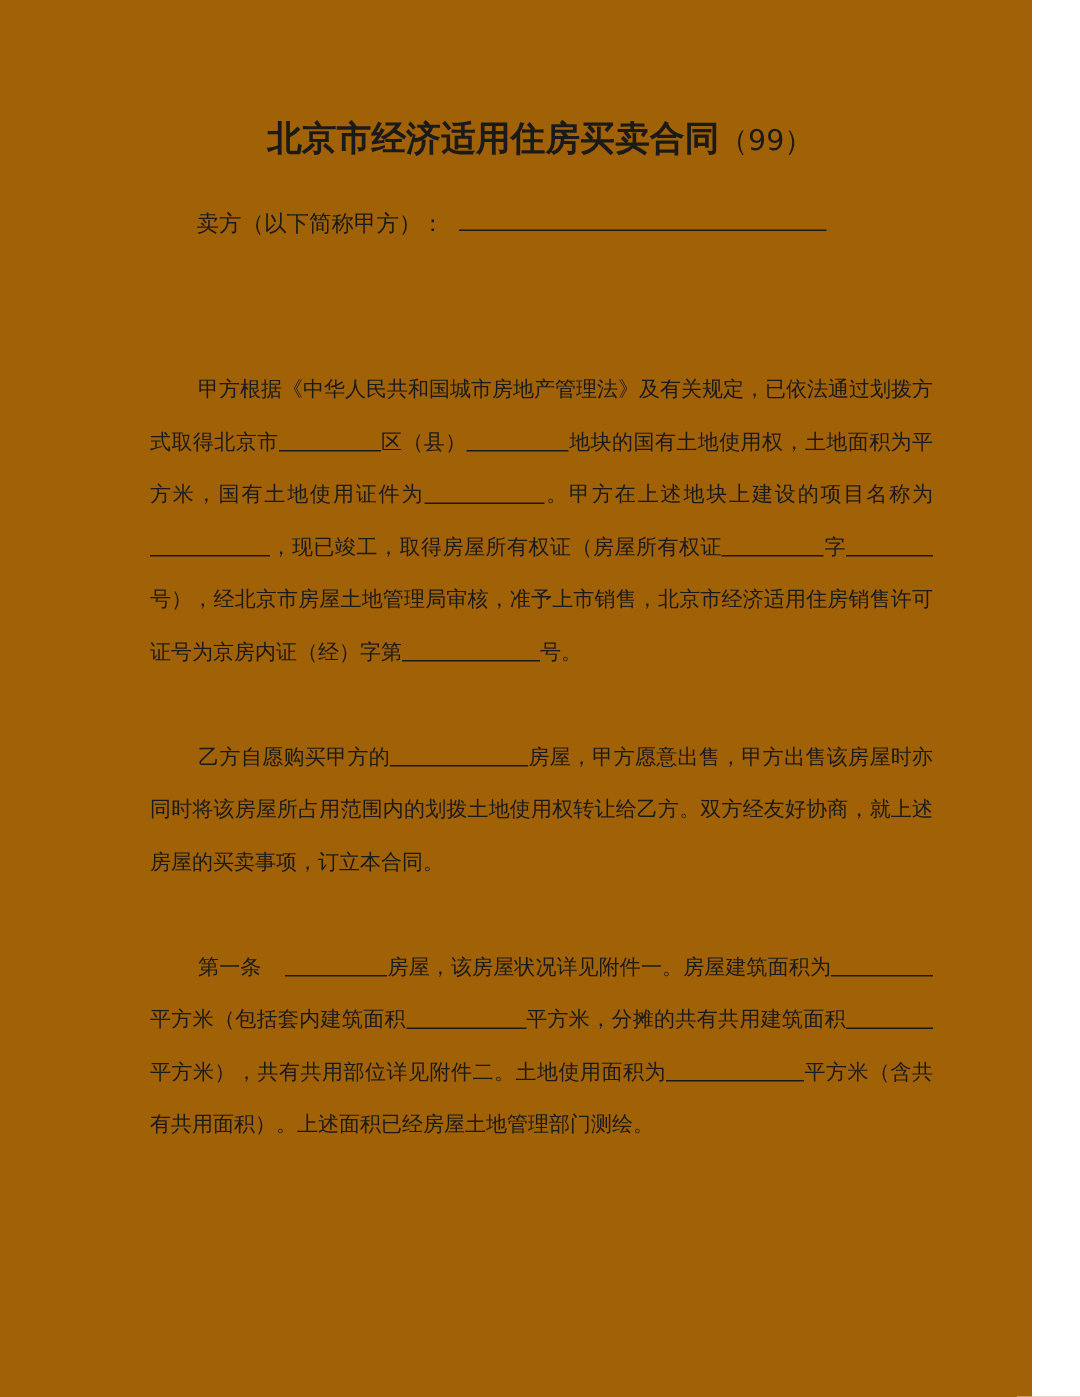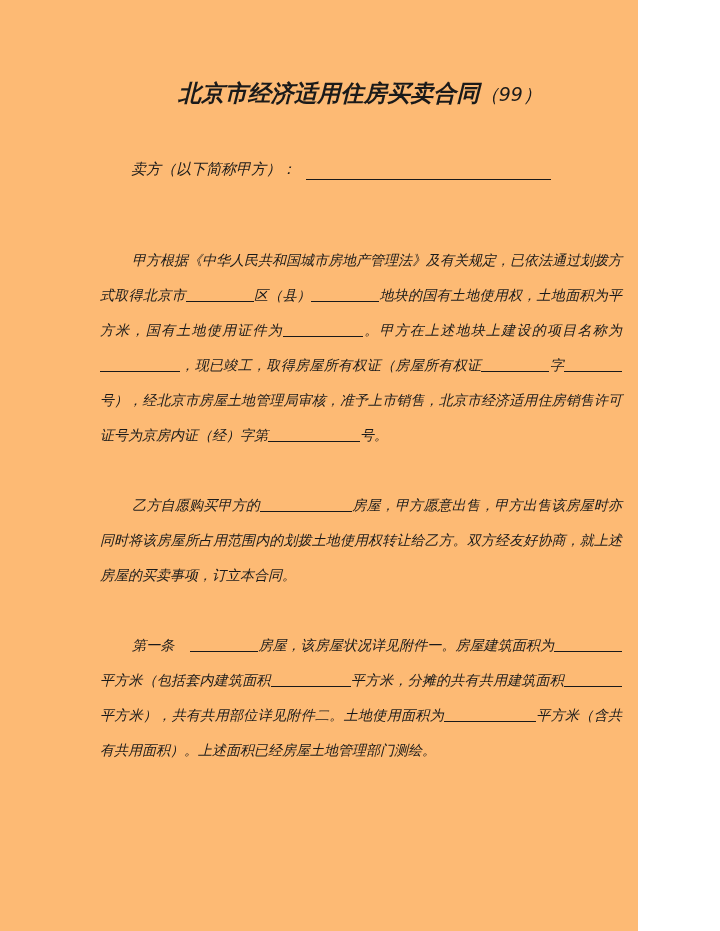--- a/index.html
+++ b/index.html
@@ -11,25 +11,24 @@
     width: 720px;
     height: 931px;
     overflow: hidden;
     font-family: "DejaVu Sans", "Liberation Sans", sans-serif;
     color: #1a1a1a;
     -webkit-font-smoothing: antialiased;
   }
 
   .page {
     position: relative;
-    width: 638px;
+    width: 688px;
     height: 931px;
-    background: #fdba74;
+    background: #a16207;
     box-sizing: border-box;
-    font-style: italic;
   }
 
   
   .doc-title {
     position: absolute;
     left: 0;
     top: 78px;
     width: 720px;
     text-align: center;
     font-size: 23px;
@@ -50,21 +49,21 @@
 
   
   .party-block {
     position: absolute;
     left: 131px;
     top: 138px;
     width: 470px;
   }
   .party-row {
     display: flex;
-    align-items: flex-end;
+    align-items: flex-start;
     height: 42px;
     font-size: 15px;
     line-height: 22px;
     white-space: nowrap;
   }
   .party-label {
     flex: 0 0 auto;
   }
   .party-blank {
     display: inline-block;

